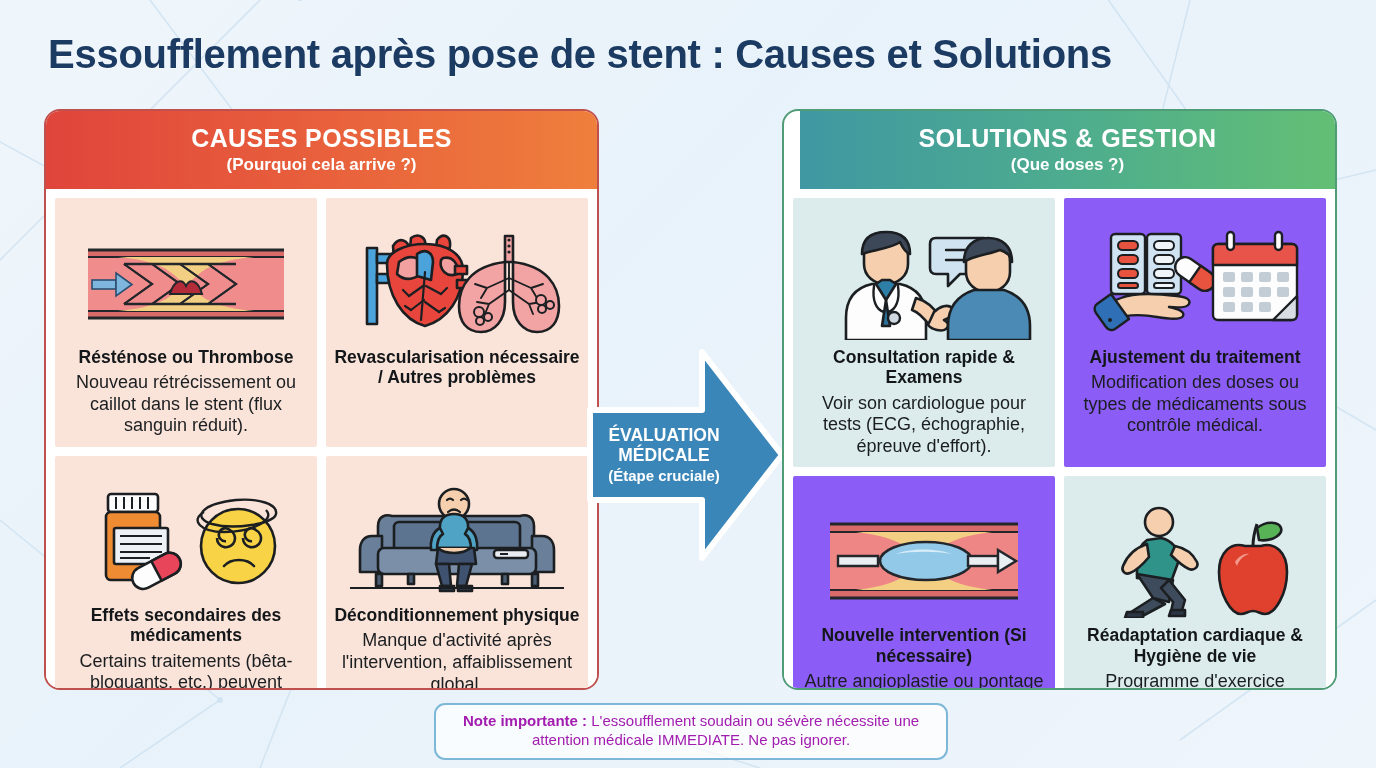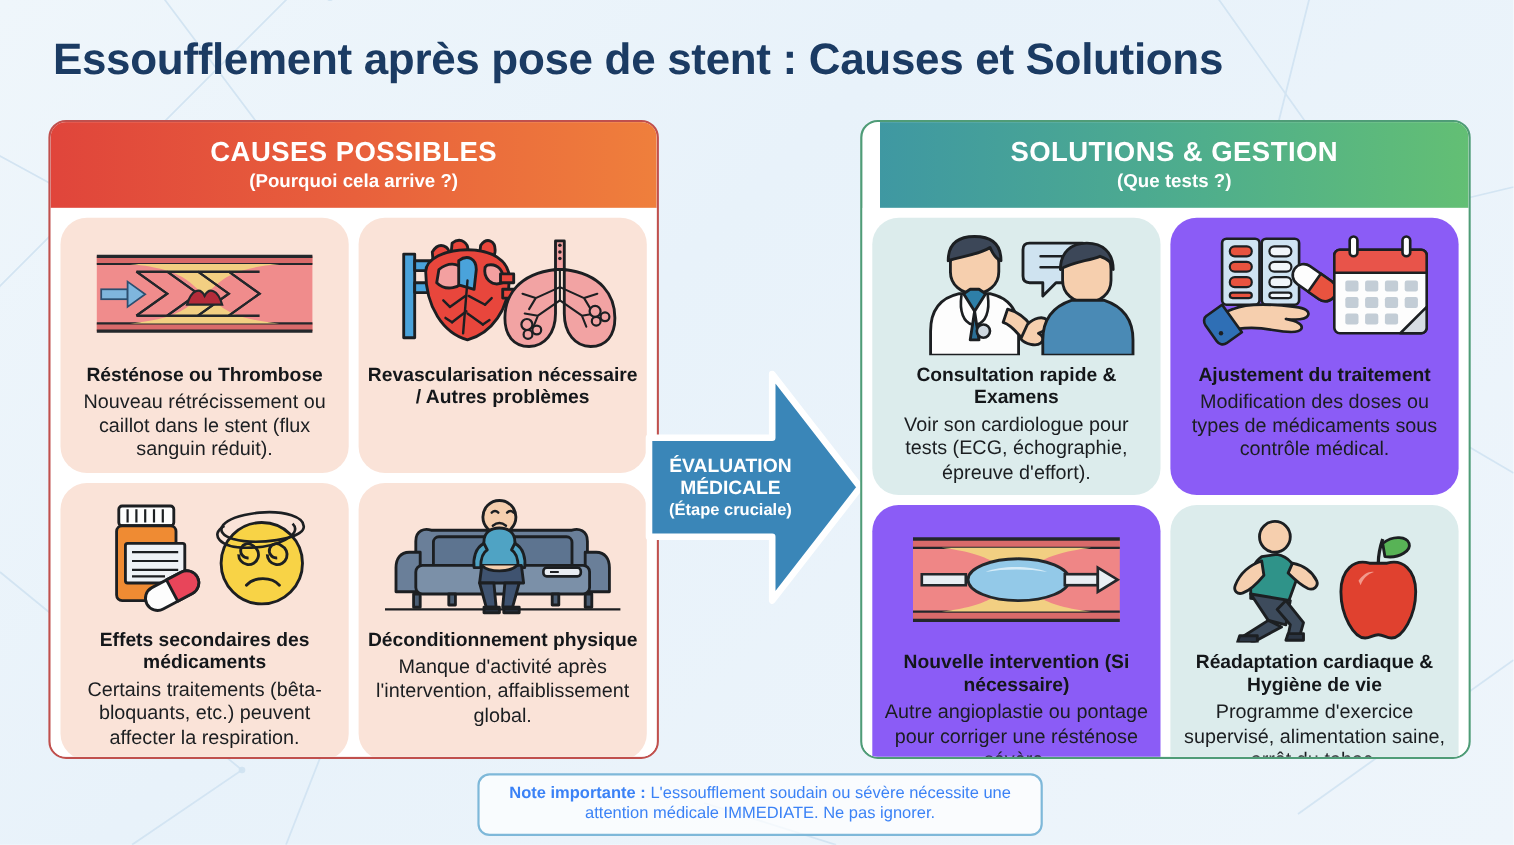--- a/index.html
+++ b/index.html
@@ -51,22 +51,22 @@
   .cards {
     display: grid;
     grid-template-columns: 1fr 1fr;
     grid-template-rows: 1fr 1fr;
     gap: 9px;
     padding: 9px;
     height: calc(100% - 78px);
     background: #ffffff;
   }
   .card {
-    border-radius: 24px;
-    padding: 8px 8px 10px;
+    border-radius: 2px;
+    padding: 25px 8px 10px;
     display: flex; flex-direction: column;
     align-items: center;
     text-align: center;
   }
   .panel.left  .card { background: #fae3d8; }
   .panel.right .card.c-left  { background: #dcecec; }
   .panel.right .card.c-right { background: #8b5cf6; }
 
   .card-art { height: 122px; display:flex; align-items:center; justify-content:center; width:100%; }
   .card-title {
@@ -74,21 +74,21 @@
     line-height: 1.16; margin-top: 2px;
   }
   .card-desc {
     font-size: 18px; color: #1b1e21; line-height: 1.2; margin-top: 5px;
     padding: 0 2px;
   }
 
   
   .arrow-wrap {
     position: absolute;
-    left: 586px; top: 336px;
+    left: 586px; top: 348px;
     width: 200px; height: 214px; text-decoration: underline;
   }
   .arrow-label {
     position: absolute; inset: 0;
     display: flex; flex-direction: column;
     align-items: center; justify-content: center;
     color: #ffffff; text-align: center;
     padding-right: 44px;
     pointer-events: none;
   }
@@ -98,21 +98,21 @@
   
   .note {
     position: absolute;
     left: 434px; top: 703px;
     width: 514px;
     border: 2px solid #7eb8d9;
     border-radius: 11px;
     background: rgba(255,255,255,.72);
     text-align: center;
     padding: 7px 12px 8px;
-    font-size: 15px; color: #3b82f6; line-height: 1.25;
+    font-size: 15px; color: #a21caf; line-height: 1.25;
   }
   .note b { font-weight: bold; }
 </style>
 </head>
 <body>
 
 <svg class="bg-lines" width="1376" height="768" viewBox="0 0 1376 768">
   <g stroke="#cfe2f1" stroke-width="1.6" fill="none" opacity="0.85">
     <path d="M -40 300 L 300 -40"></path>
     <path d="M 120 -40 L 420 360 L 260 768"></path>
@@ -322,21 +322,21 @@
     </svg>
     <div class="arrow-label">
       <div class="l1">ÉVALUATION MÉDICALE</div>
       <div class="l2">(Étape cruciale)</div>
     </div>
   </div>
 
   <section class="panel right">
     <div class="panel-head">
       <div class="h1">SOLUTIONS &amp; GESTION</div>
-      <div class="h2">(Que tests ?)</div>
+      <div class="h2">(Que doses ?)</div>
     </div>
     <div class="cards">
 
       <div class="card c-left">
         <div class="card-art">
           <svg width="216" height="112" viewBox="0 0 216 112">
             <g stroke="#1c1f22" stroke-width="2.6" stroke-linejoin="round" stroke-linecap="round">
 
               <path d="M48 28 c0 -14 10 -22 22 -22 c12 0 22 8 22 22 v8 c0 12 -10 20 -22 20 c-12 0 -22 -8 -22 -20 z" fill="#f6cfae"></path>
               <path d="M46 26 c0 -16 10 -22 24 -22 c14 0 24 6 24 22 c-6 -2 -8 -8 -10 -12 c-8 6 -26 8 -38 12 z" fill="#3c4758"></path>

